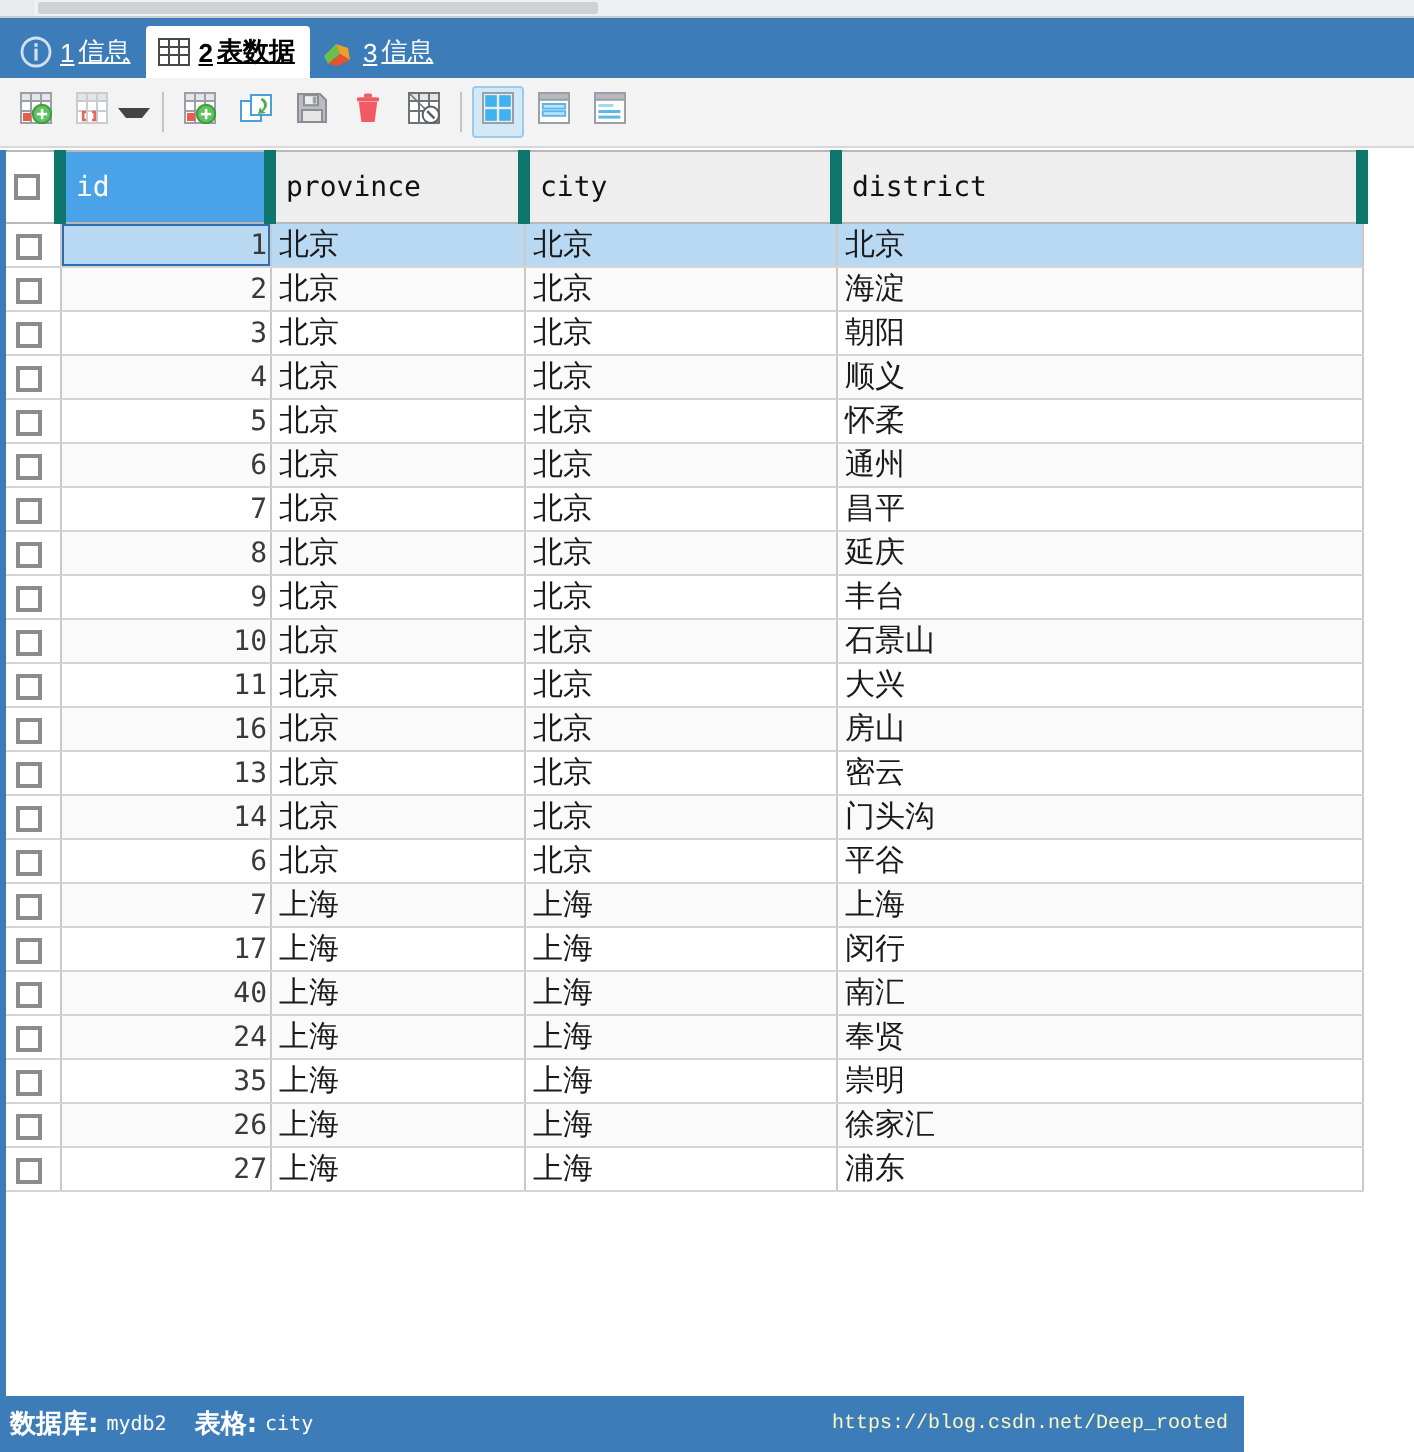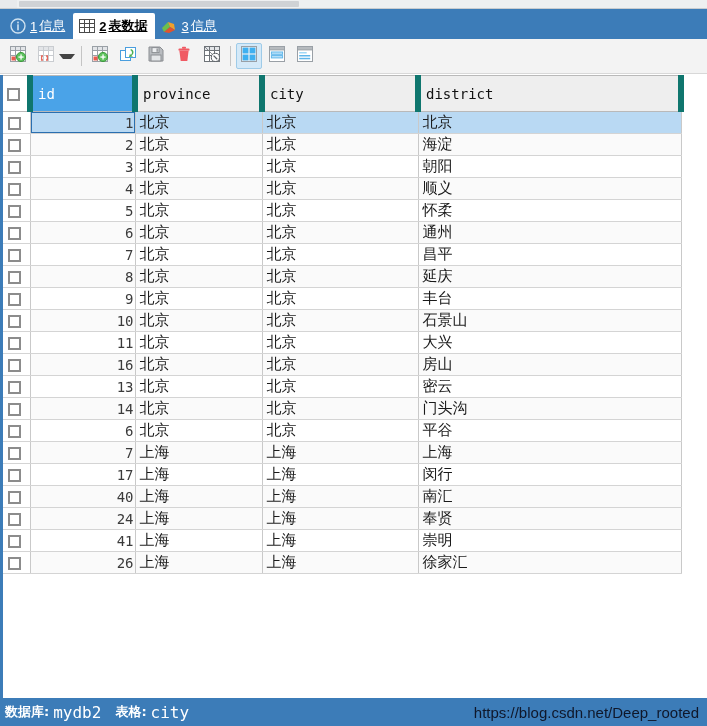--- a/index.html
+++ b/index.html
@@ -208,43 +208,43 @@
     top: 75px; left: 0;
     width: 3px; height: 623px;
     background: #3c7cb8;
     z-index: 5;
   }
 
   
   .statusbar {
     position: absolute;
     bottom: 0; left: 0;
-    width: 707px; height: 28px;
+    width: 622px; height: 28px;
     background: #3c7cb8;
     color: #ffffff;
     display: flex; align-items: center;
     box-sizing: border-box;
     padding: 0 8px 0 5px;
   }
   .st-label {
     font-family: "DejaVu Sans", sans-serif;
     font-weight: bold;
     font-size: 13px;
     margin-right: 4px;
   }
   .st-value {
     font-family: "DejaVu Sans Mono", monospace;
-    font-size: 16px;
+    font-size: 10px;
     margin-right: 14px;
   }
   .watermark {
     margin-left: auto;
-    font-family: Liberation Sans, sans-serif;
-    font-size: 15px;
-    color: #0f172a;
+    font-family: Liberation Mono, monospace;
+    font-size: 10px;
+    color: #fef9c3;
     white-space: nowrap;
   }
 </style>
 </head>
 <body>
 
 <div id="app">
 
   <div class="top-strip">
     <div class="scroll-left-btn"></div>
@@ -535,31 +535,38 @@
           </tr>
           <tr class="row-even">
             <td class="c-chk"><span class="chk"></span></td>
             <td class="c-id">24</td>
             <td>上海</td>
             <td>上海</td>
             <td>奉贤</td>
           </tr>
           <tr class="row-odd">
             <td class="c-chk"><span class="chk"></span></td>
-            <td class="c-id">41</td>
+            <td class="c-id">35</td>
             <td>上海</td>
             <td>上海</td>
             <td>崇明</td>
           </tr>
           <tr class="row-even">
             <td class="c-chk"><span class="chk"></span></td>
             <td class="c-id">26</td>
             <td>上海</td>
             <td>上海</td>
             <td>徐家汇</td>
+          </tr>
+          <tr class="row-odd">
+            <td class="c-chk"><span class="chk"></span></td>
+            <td class="c-id">27</td>
+            <td>上海</td>
+            <td>上海</td>
+            <td>浦东</td>
           </tr>
         </tbody>
     </table>
   </div>
   <div class="left-rail"></div>
 
   <div class="statusbar">
     <span class="st-label">数据库:</span>
     <span class="st-value">mydb2</span>
     <span class="st-label">表格:</span>

